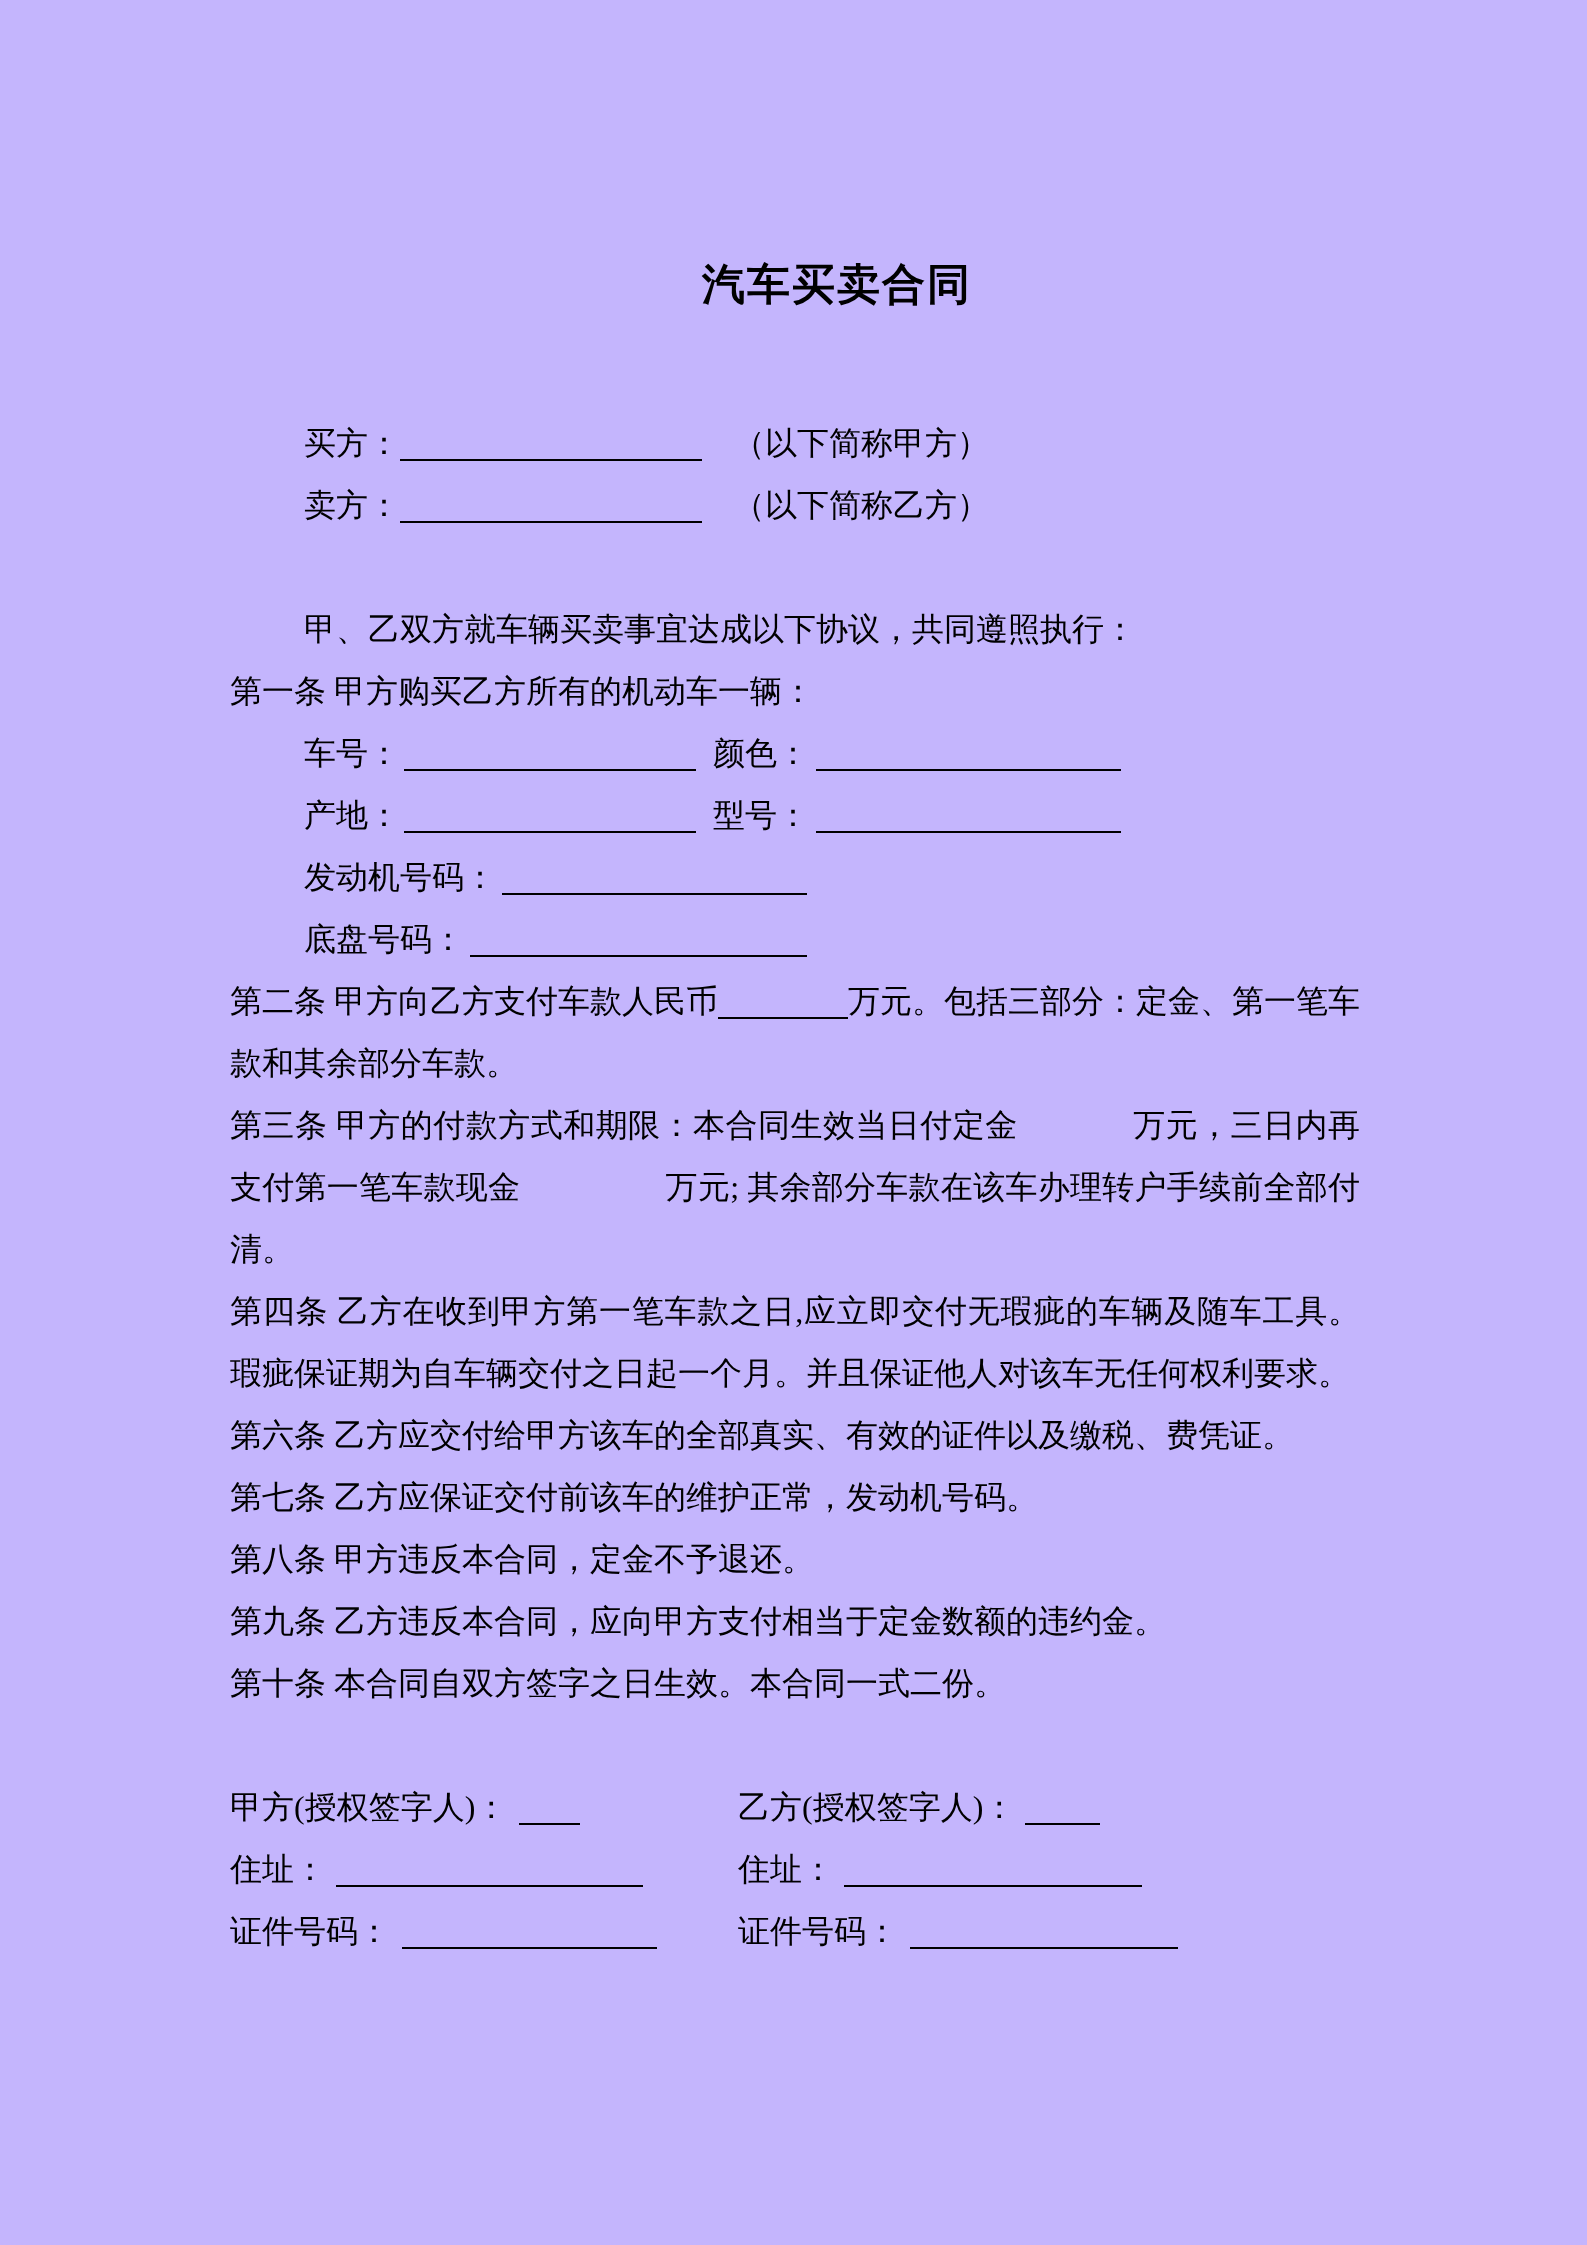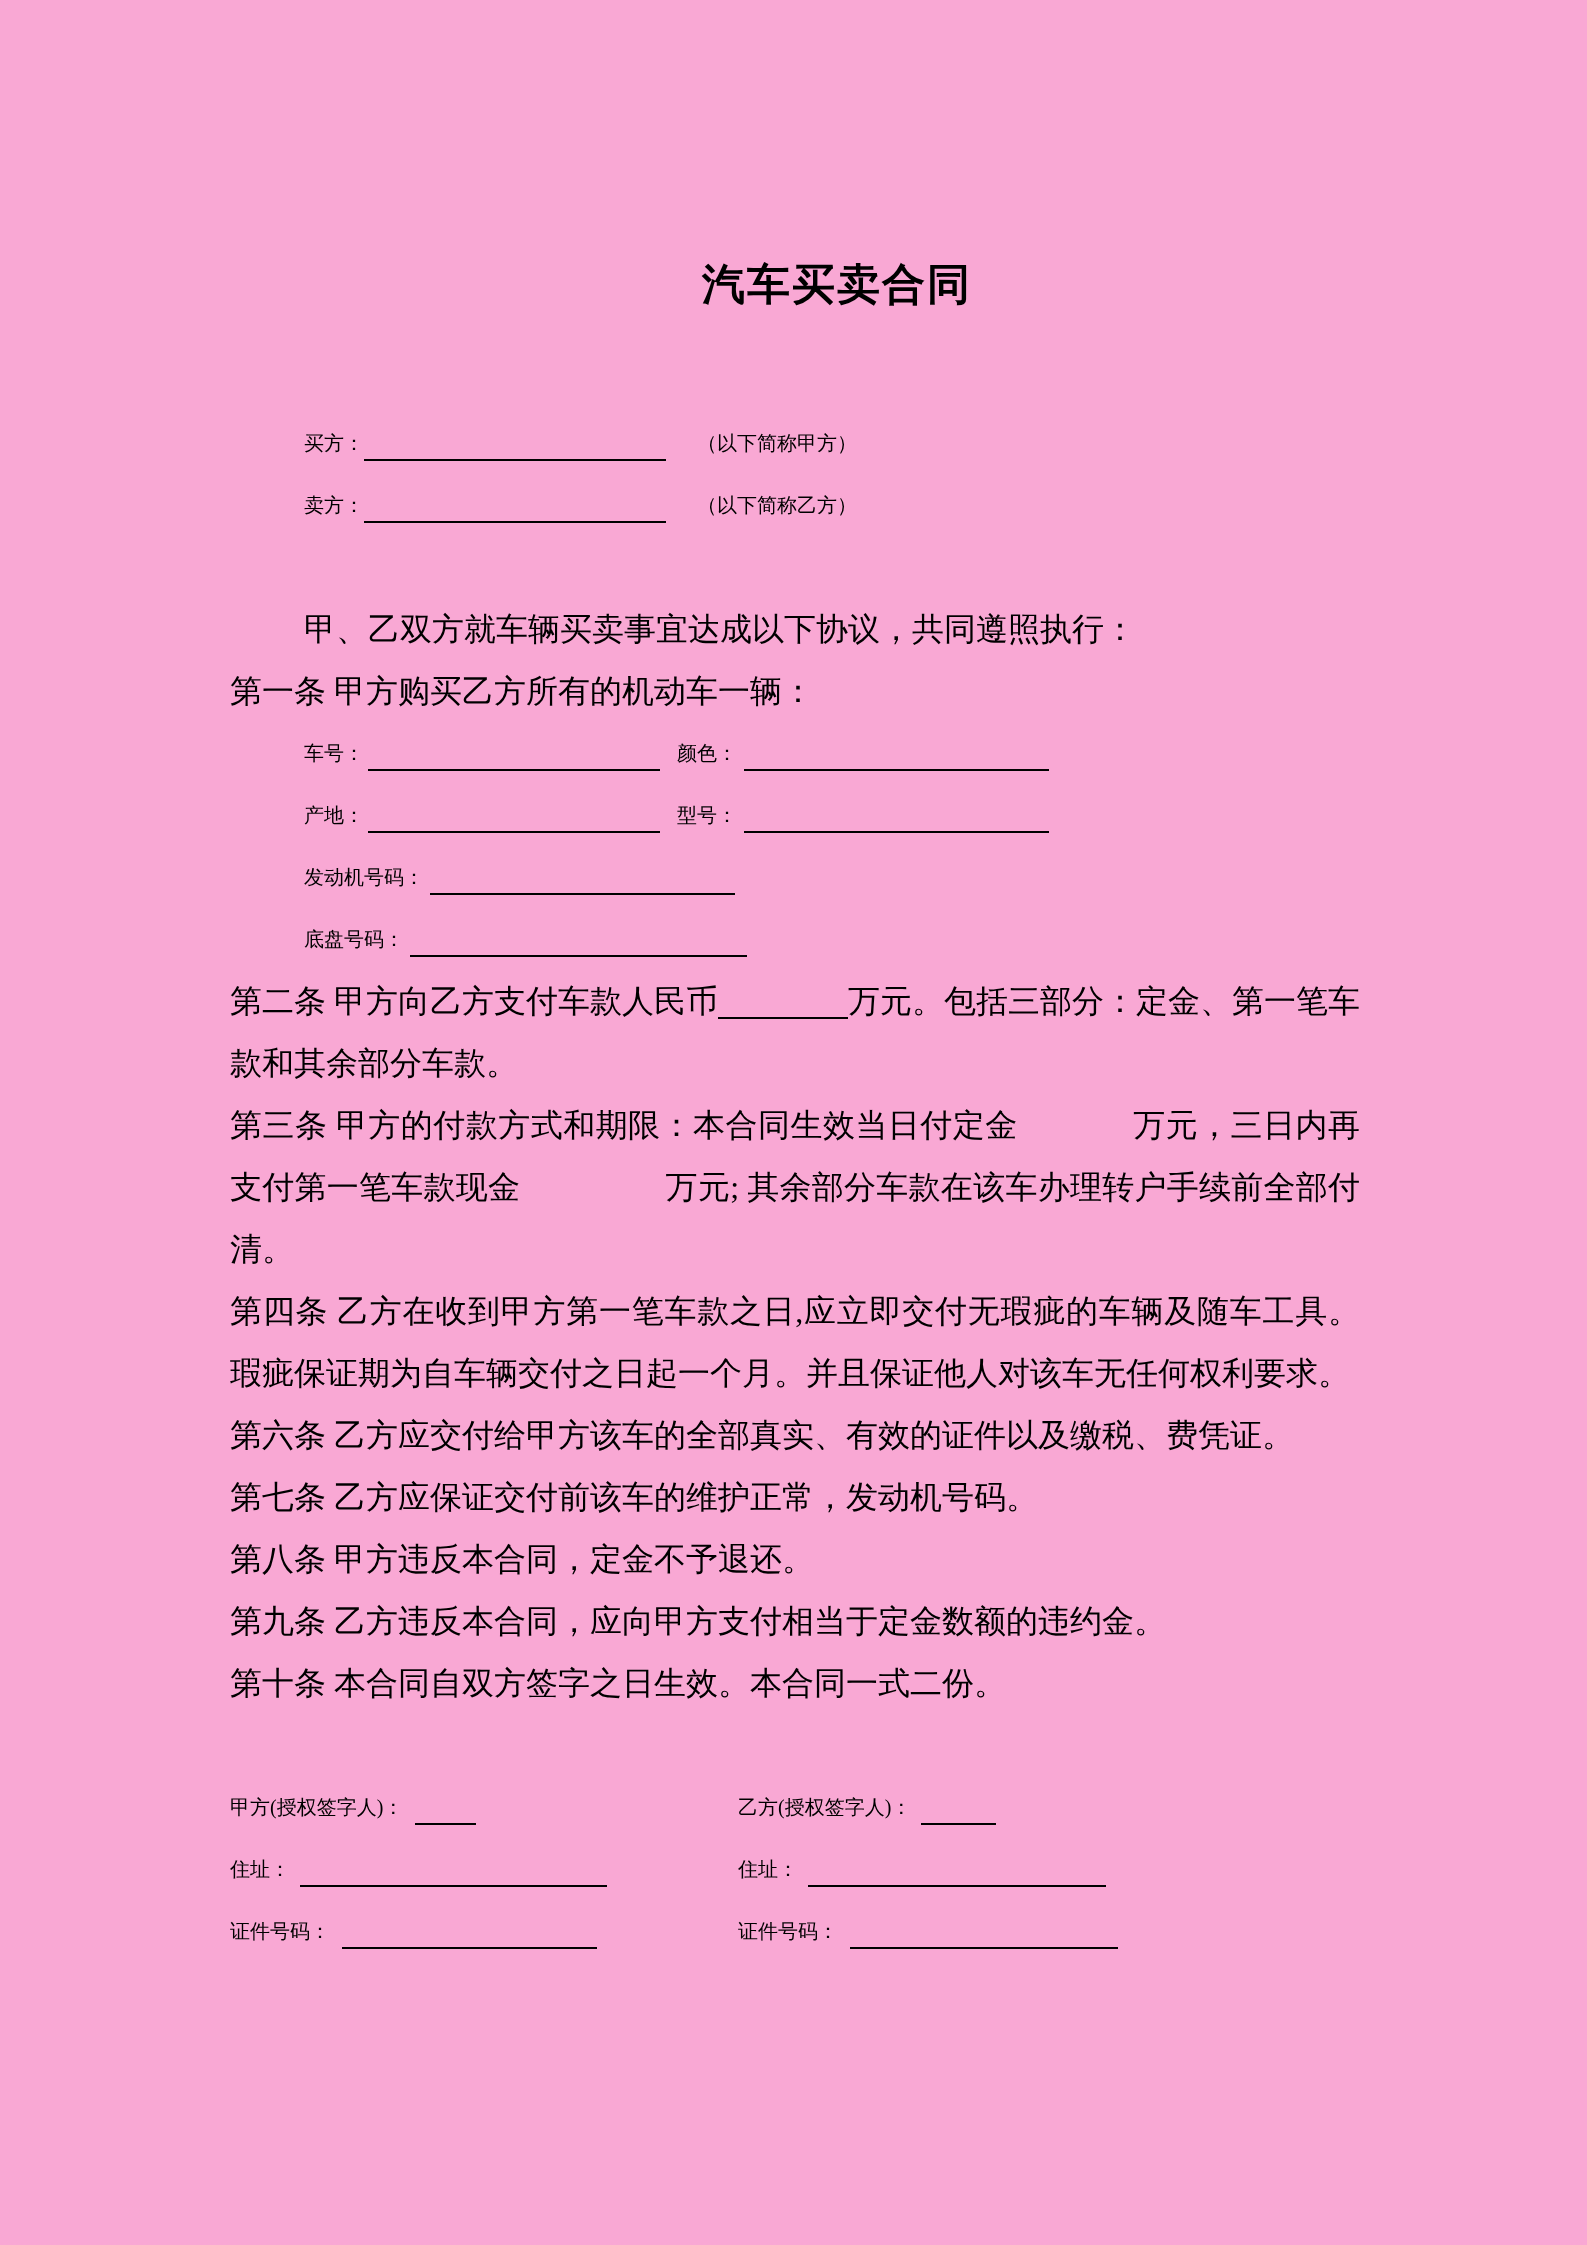--- a/index.html
+++ b/index.html
@@ -5,35 +5,35 @@
   * { margin: 0; padding: 0; box-sizing: border-box; }
   html, body { background: #ffffff; }
   body {
     width: 1587px; height: 2245px;
     font-family: "Liberation Serif", "DejaVu Serif", serif;
     color: #000000;
   }
   .page {
     width: 1587px; height: 2245px;
     padding: 0 227px 0 230px;
-    background: #f9a8d4;
+    background: #c4b5fd;
     overflow: hidden;
   }
   .title {
     margin-top: 253px;
     font-size: 43px;
     font-weight: bold;
     line-height: 64px;
     text-align: center;
     text-indent: 84px;
     letter-spacing: 2px;
   }
   .parties { margin-top: 95px; }
   .line {
-    font-size: 20px;
+    font-size: 32px;
     line-height: 62px;
     white-space: nowrap;
   }
   .para {
     font-size: 32px;
     line-height: 62px;
     text-align: justify;
   }
   .indent { padding-left: 74px; }
   .blank {

